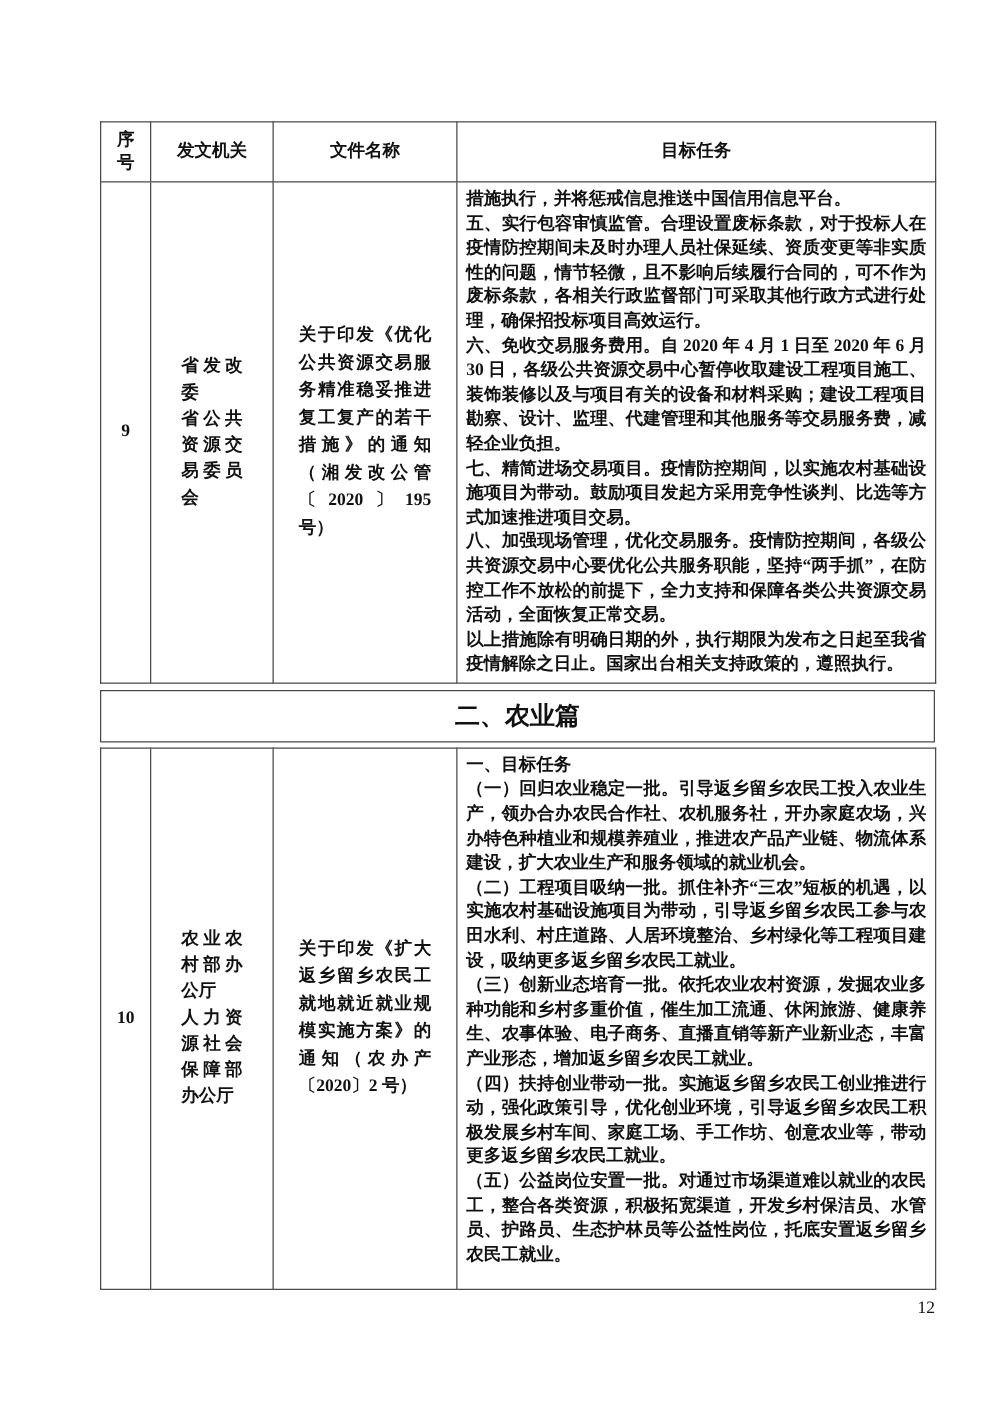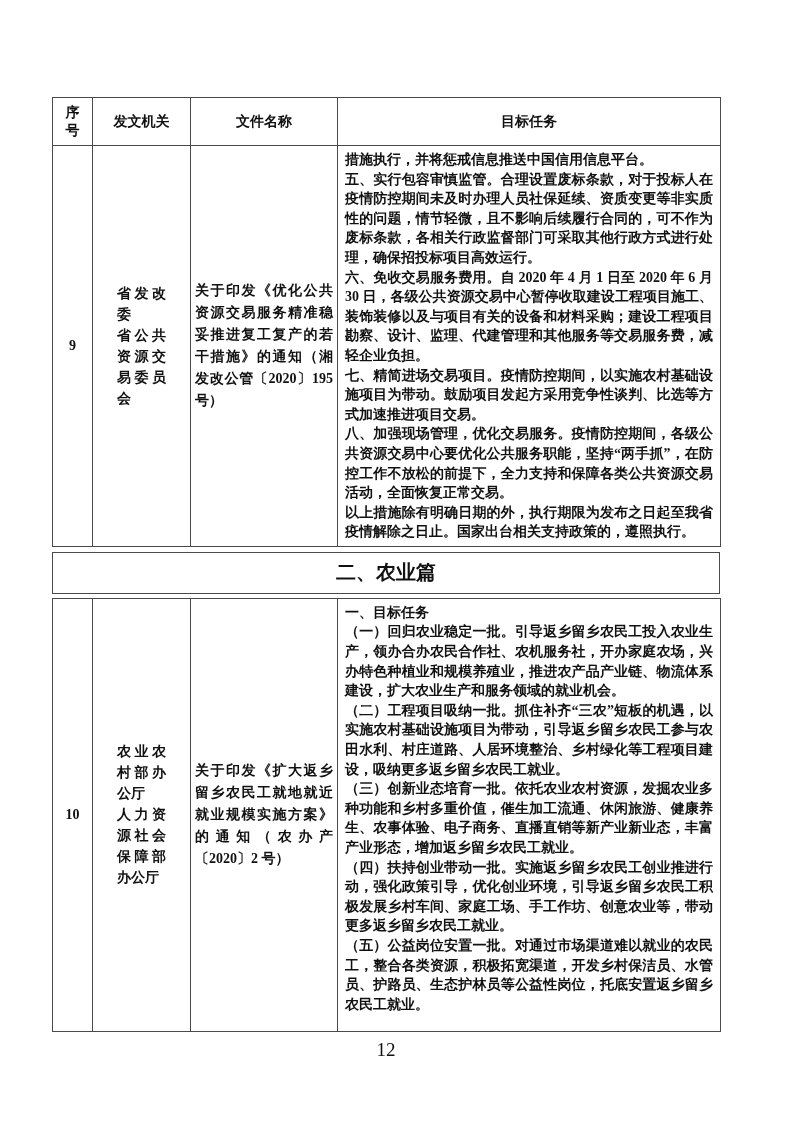--- a/index.html
+++ b/index.html
@@ -10,21 +10,21 @@
     color: #111111;
     overflow: hidden;
   }
   .sheet {
     position: relative;
     width: 793px; height: 1122px;
     background: #ffffff;
   }
   .table-area {
     position: absolute;
-    left: 52px; top: 97px;
+    left: 80px; top: 97px;
     width: 668px;
   }
   table.doc-table {
     border-collapse: collapse;
     table-layout: fixed;
     width: 668px;
   }
   .doc-table th, .doc-table td {
     border: 1px solid #4a4a4a;
     font-weight: 700;
@@ -43,21 +43,21 @@
   }
   td.cell-agency {
     vertical-align: middle;
     text-align: justify;
     padding: 4px 24px;
     line-height: 21px;
   }
   td.cell-doc {
     vertical-align: middle;
     text-align: justify;
-    padding: 4px 4px;
+    padding: 4px 20px;
     line-height: 22px;
   }
   td.cell-content {
     vertical-align: top;
     text-align: justify;
     padding: 4px 7px;
     line-height: 19.6px;
   }
   td.cell-content p { margin: 0; }
   .row-9 { height: 397px; }
@@ -67,23 +67,23 @@
     border: 1px solid #4a4a4a;
     height: 42px;
     display: flex;
     align-items: center;
     justify-content: center;
     font-size: 20px;
     font-weight: 700;
   }
   .block-c { margin-top: 4px; }
   .page-number {
-    text-align: center;
+    text-align: right;
     margin-top: 7px;
-    font-size: 19px;
+    font-size: 14px;
     font-weight: 400;
   }
 </style>
 </head>
 <body>
 
 <div class="sheet">
   <div class="table-area">
 
     <table class="doc-table">

